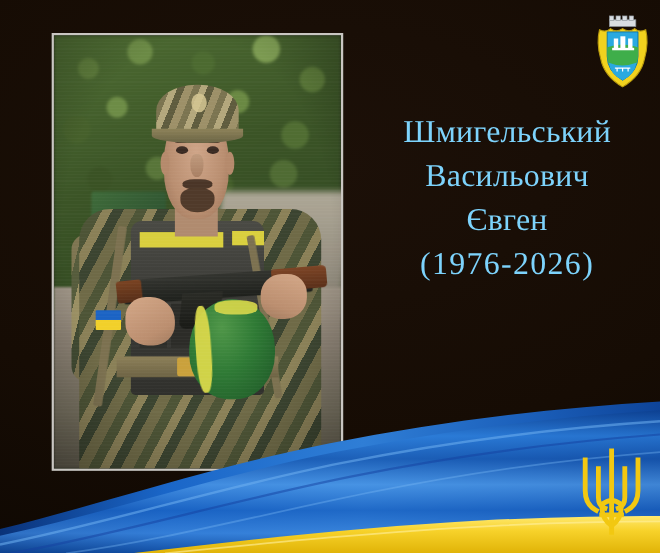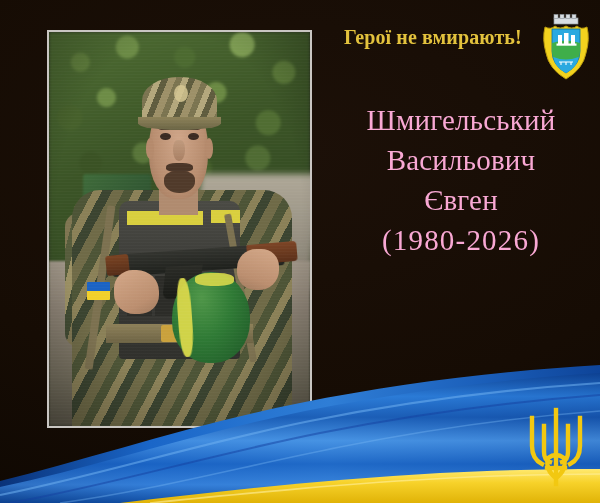--- a/index.html
+++ b/index.html
@@ -396,21 +396,21 @@
     height: 72px;
   }
 
   
   .nameblock {
     position: absolute;
     left: 322px;
     top: 100px;
     width: 278px;
     text-align: center;
-    color: #f9a8d4;
+    color: #7dd3fc;
   }
   .nameblock .line {
     display: block;
     font-size: 29px;
     line-height: 40px;
     white-space: nowrap;
     letter-spacing: .2px;
   }
   .nameblock .line.dates {
     letter-spacing: 1.2px;
@@ -485,21 +485,20 @@
       <div class="helmet-stripe2"></div>
 
       <div class="hand-l"></div>
       <div class="hand-r"></div>
 
       <div class="photo-grain"></div>
       <div class="photo-vig"></div>
     </div>
   </div>
 
-  <div class="slogan">Герої не вмирають!</div>
 
   <svg class="coa" viewBox="0 0 52 72">
 
     <g>
       <rect x="14" y="8" width="24" height="6" fill="#d8dde2" stroke="#8f979e" stroke-width="0.7"></rect>
       <rect x="14" y="4.5" width="4" height="4" fill="#d8dde2" stroke="#8f979e" stroke-width="0.6"></rect>
       <rect x="20" y="4.5" width="4" height="4" fill="#d8dde2" stroke="#8f979e" stroke-width="0.6"></rect>
       <rect x="26" y="4.5" width="4" height="4" fill="#d8dde2" stroke="#8f979e" stroke-width="0.6"></rect>
       <rect x="32" y="4.5" width="4" height="4" fill="#d8dde2" stroke="#8f979e" stroke-width="0.6"></rect>
     </g>
@@ -518,21 +517,21 @@
     </g>
 
     <path d="M13.5 47 q12 5 25 0 q-1 10 -12.5 16 q-11.5 -6 -12.5 -16 z" fill="#2aa9e0"></path>
     <path d="M19 52 h14 M21 52 v3 M26 52 v3 M31 52 v3" stroke="#ffffff" stroke-width="1.1" fill="none"></path>
   </svg>
 
   <div class="nameblock">
     <span class="line">Шмигельський</span>
     <span class="line">Васильович</span>
     <span class="line">Євген</span>
-    <span class="line dates">(1980-2026)</span>
+    <span class="line dates">(1976-2026)</span>
   </div>
 
   <div class="flag-wrap">
     <svg width="600" height="140" viewBox="0 0 600 140">
       <defs>
         <linearGradient id="blueGrad" x1="0" y1="0" x2="0" y2="1">
           <stop offset="0%" stop-color="#0c3f8f"></stop>
           <stop offset="18%" stop-color="#2d7fdb"></stop>
           <stop offset="34%" stop-color="#1756ae"></stop>
           <stop offset="52%" stop-color="#4f9ae8"></stop>

